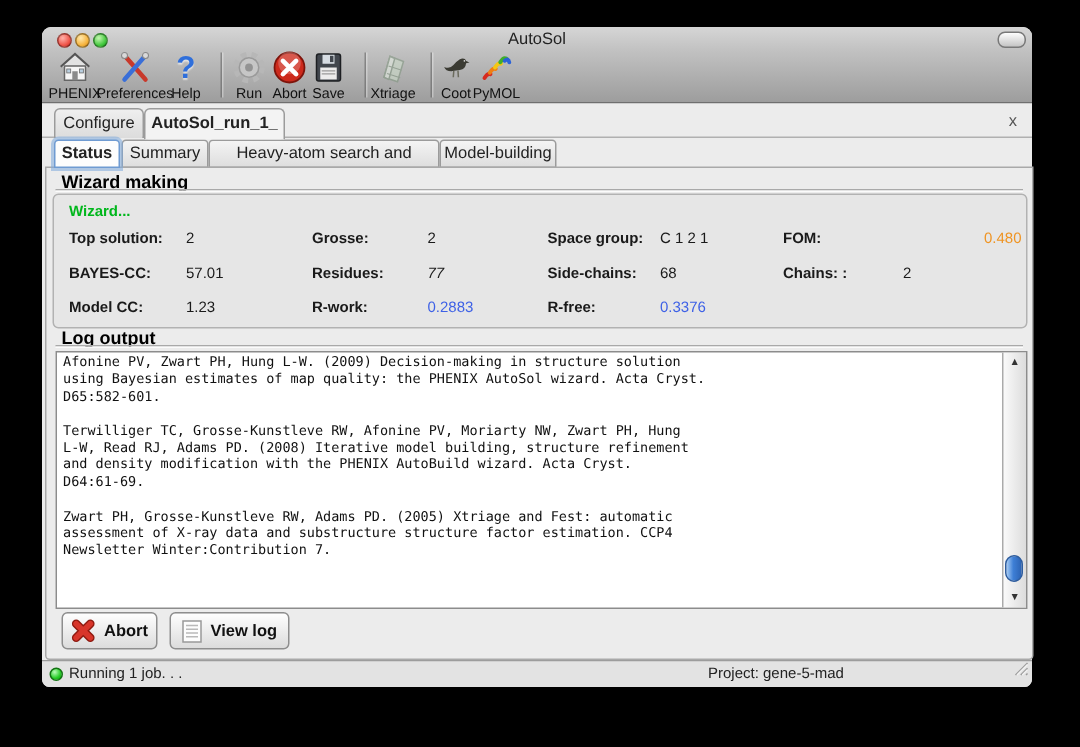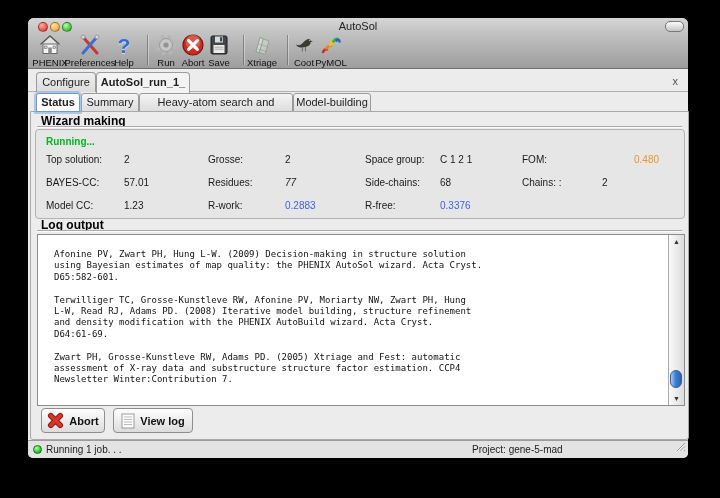--- a/index.html
+++ b/index.html
@@ -40,24 +40,24 @@
   
   .page{position:absolute;left:2px;top:93px;width:659px;height:329px;background:#ececec;
         border:1px solid #a9a9a9;border-radius:0 0 3px 3px;box-sizing:border-box;}
   .h1{position:absolute;left:10px;font-size:12px;font-weight:bold;color:#000;}
   .rule{position:absolute;left:6px;right:6px;height:0;border-top:1px solid #a9a9a9;border-bottom:1px solid #fbfbfb;}
   .panel{position:absolute;left:4px;top:17px;width:650px;height:90px;background:#e6e6e6;
          border:1px solid #b2b2b2;border-radius:4px;box-sizing:border-box;}
   .running{position:absolute;left:10px;top:6px;font-size:10px;font-weight:bold;}
   .grow{position:absolute;left:0;right:0;height:14px;}
   .cell{position:absolute;font-size:10px;color:#1a1a1a;white-space:nowrap;}
-  .cell.lbl{font-weight:normal;}
+  .cell.lbl{font-weight:bold;}
   .logbox{position:absolute;left:6px;top:122px;width:648px;height:172px;background:#fff;
           border:1px solid #8c8c8c;box-sizing:border-box;overflow:hidden;}
-  .logpre{margin:12px;padding:2px 4px;font-family:"DejaVu Sans Mono",monospace;font-size:9px;
+  .logpre{margin:0;padding:2px 4px;font-family:"DejaVu Sans Mono",monospace;font-size:9px;
           line-height:11.4px;color:#111;white-space:pre;}
   .sbar{position:absolute;top:0;right:0;bottom:0;width:15px;border-left:1px solid #aaa;
         background:linear-gradient(90deg,#fafafa,#dcdcdc);}
   .sarrow{position:absolute;left:0;right:0;height:13px;font-size:7px;color:#333;text-align:center;line-height:13px;}
   .sthumb{position:absolute;left:1px;width:12px;height:18px;border-radius:6px;
           background:linear-gradient(90deg,#a8cdf5,#3e7fd6 45%,#2c63b4);border:1px solid #2f5d9e;box-sizing:border-box;}
   .btn{position:absolute;height:25px;border:1px solid #8e8e8e;border-radius:4px;
        background:linear-gradient(#fefefe,#dcdcdc);display:flex;align-items:center;justify-content:center;
        gap:5px;font-size:11px;font-weight:bold;color:#111;box-sizing:border-box;}
   
@@ -213,31 +213,31 @@
   <div class="sectab" style="left:265px;width:76px">
     <span>Model-building</span>
   </div>
 
   <div class="page">
 
     <div class="h1" style="top:2px">Wizard making</div>
     <div class="rule" style="top:14px"></div>
 
     <div class="panel">
-      <div class="running" style="color: rgb(0, 183, 28);">Running...</div>
+      <div class="running" style="color: rgb(0, 183, 28);">Wizard...</div>
 
       <div class="grow" style="top:24px">
         <span class="cell lbl" style="left:10px">Top solution:</span>
         <span class="cell" style="left: 88px; color: rgb(26, 26, 26);">2</span>
         <span class="cell lbl" style="left:172px">Grosse:</span>
         <span class="cell" style="left: 249px; color: rgb(26, 26, 26);">2</span>
         <span class="cell lbl" style="left:329px">Space group:</span>
         <span class="cell" style="left: 404px; color: rgb(26, 26, 26);">C 1 2 1</span>
         <span class="cell lbl" style="left:486px">FOM:</span>
-        <span class="cell" style="left: 566px; color: rgb(239, 148, 35); padding-left: 32px;">0.480</span>
+        <span class="cell" style="left: 588px; color: rgb(239, 148, 35); padding-left: 32px;">0.480</span>
       </div>
 
       <div class="grow" style="top:47px">
         <span class="cell lbl" style="left:10px">BAYES-CC:</span>
         <span class="cell" style="left: 88px; color: rgb(26, 26, 26);">57.01</span>
         <span class="cell lbl" style="left:172px">Residues:</span>
         <span class="cell" style="left: 249px; color: rgb(26, 26, 26); font-style: italic;">77</span>
         <span class="cell lbl" style="left:329px">Side-chains:</span>
         <span class="cell" style="left: 404px; color: rgb(26, 26, 26);">68</span>
         <span class="cell lbl" style="left:486px">Chains: :</span>

